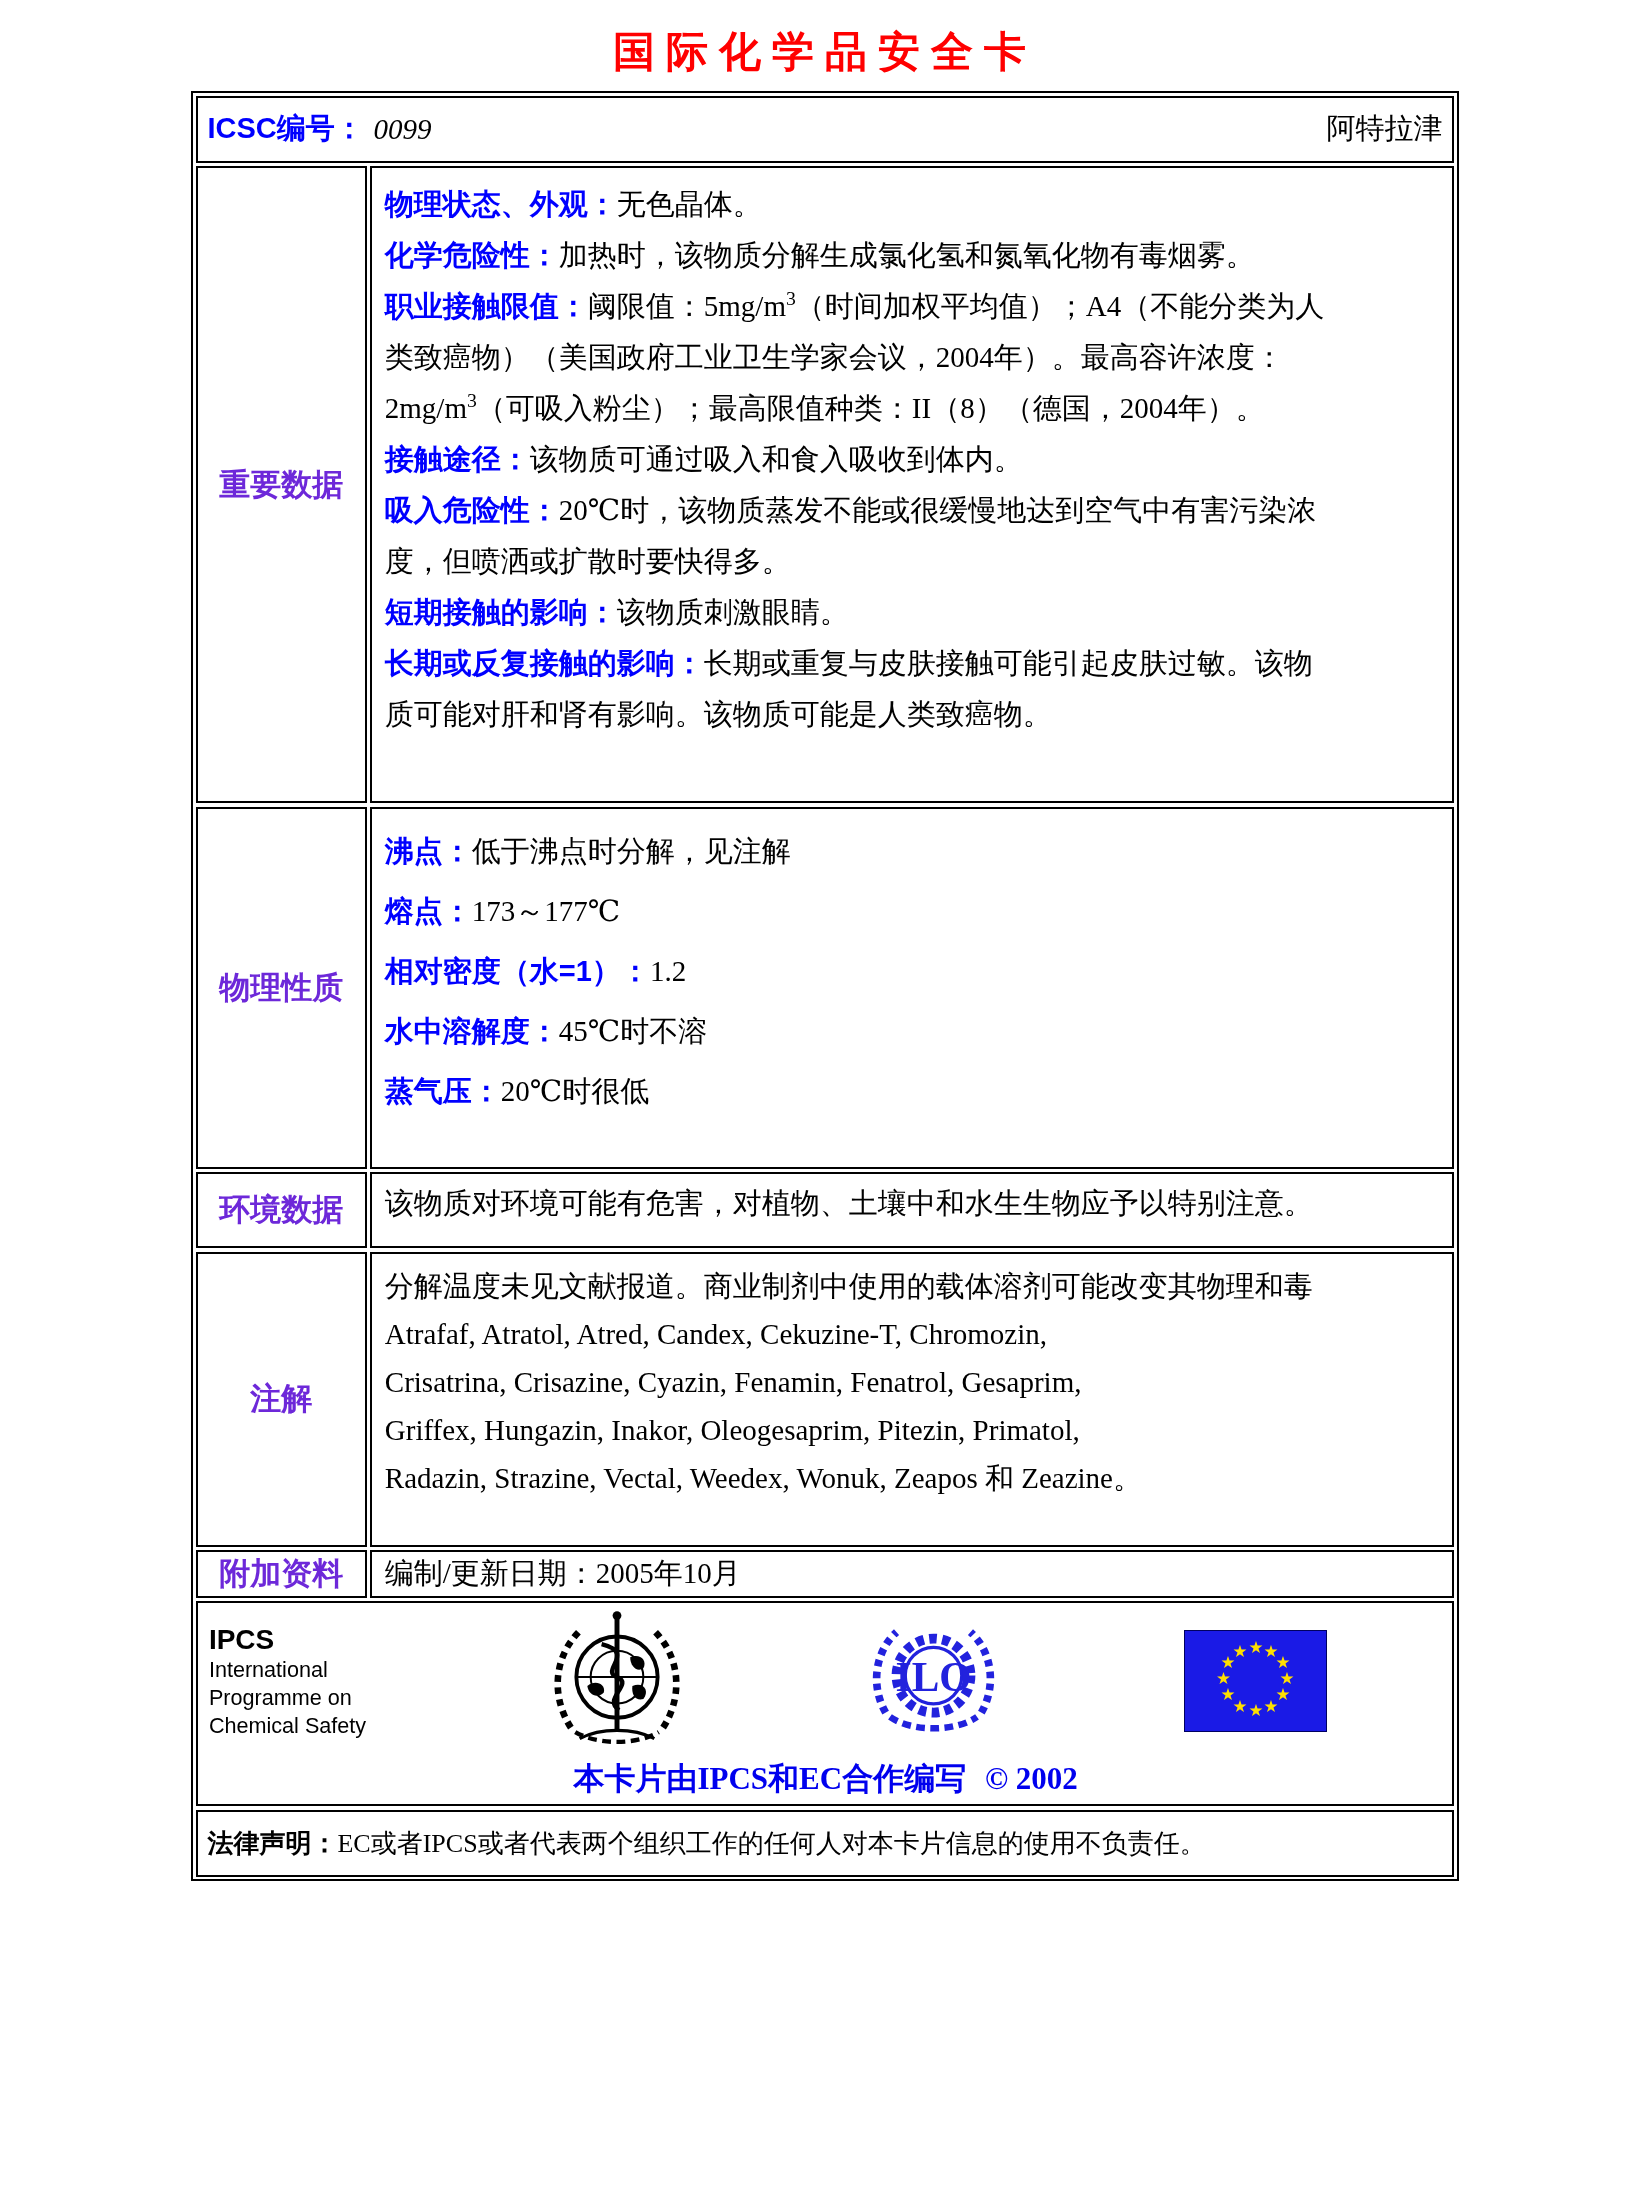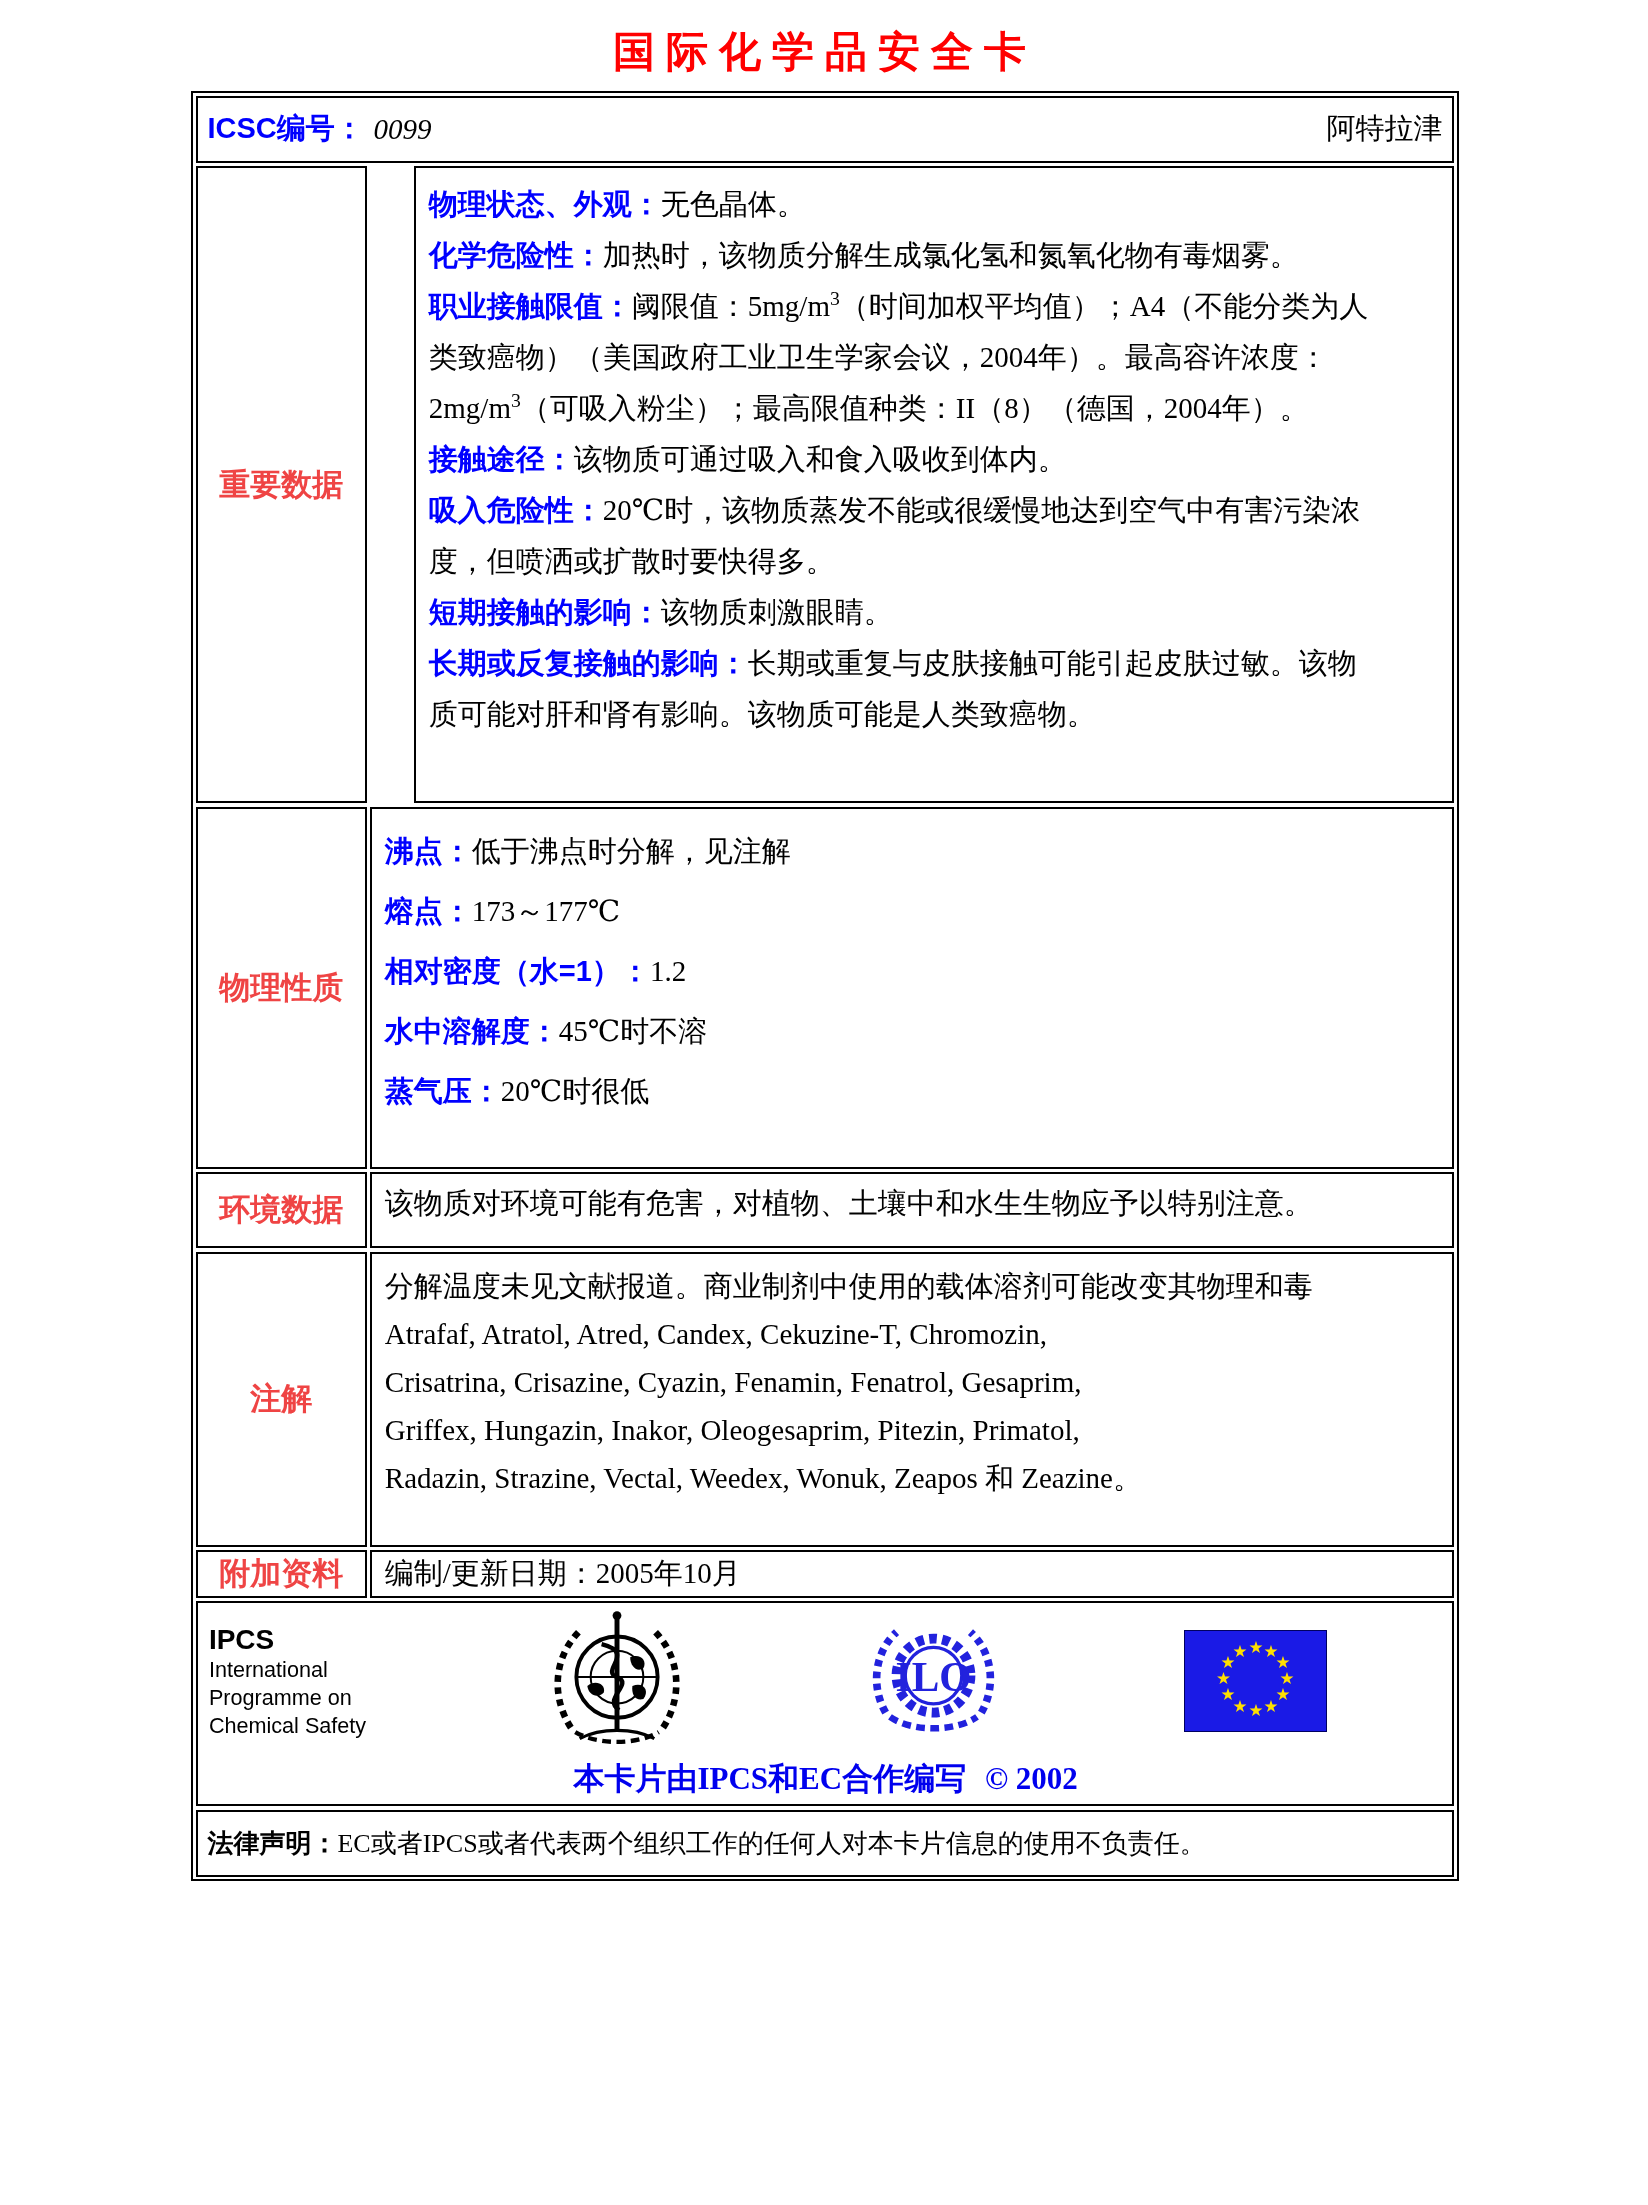--- a/index.html
+++ b/index.html
@@ -15,21 +15,21 @@
   .card{
     position:absolute;left:191px;top:91px;width:1268px;
     border:2.8px solid #000;padding:2.8px;box-sizing:border-box;background:#fff;
   }
   .row{display:flex;gap:3.5px;margin-bottom:3.5px;}
   .row:last-child{margin-bottom:0;}
   .cell{border:2.1px solid #000;box-sizing:border-box;background:#fff;}
   .full{flex:1 1 auto;}
   .label-cell{
     flex:0 0 171px;display:flex;align-items:center;justify-content:center;
-    color:#ef4444;font-weight:bold;font-size:31px;
+    color:#6d28d9;font-weight:bold;font-size:31px;
     font-family:"Liberation Sans","DejaVu Sans",sans-serif;text-align:center;
   }
   .content-cell{flex:1 1 auto;}
   
   .header-cell{
     min-height:67px;display:flex;align-items:center;justify-content:space-between;
     padding:0 9.7px;font-size:29px;
   }
   .icsc-label{
     color:#0000ff;font-weight:bold;
@@ -38,21 +38,21 @@
   .icsc-number{margin-left:9.7px;color:#000;font-style:italic;}
   .chem-name{color:#000;}
   .header-left{display:flex;align-items:center;}
   
   .tline{font-size:29px;color:#000;}
   .tlabel{
     color:#0000ff;font-weight:bold;
     font-family:"Liberation Sans","DejaVu Sans",sans-serif;
   }
   sup{font-size:68%;vertical-align:super;line-height:0;}
-  .lines-important{min-height:637px;padding:11px 12.5px;margin-left:44px;}
+  .lines-important{min-height:637px;padding:11px 12.5px;}
   .lines-important .tline{line-height:51px;}
   .lines-physical{min-height:362px;padding:12.5px 12.5px;}
   .lines-physical .tline{line-height:60px;}
   .lines-env{min-height:76px;padding:9.7px 12.5px;}
   .lines-env .tline{line-height:38px;}
   .lines-notes{min-height:295px;padding:8.3px 12.5px;}
   .lines-notes .tline{line-height:48px;}
   .lines-additional{min-height:43px;padding:4.2px 12.5px;display:flex;flex-direction:column;justify-content:center;}
   .lines-additional .tline{line-height:35px;}
   

